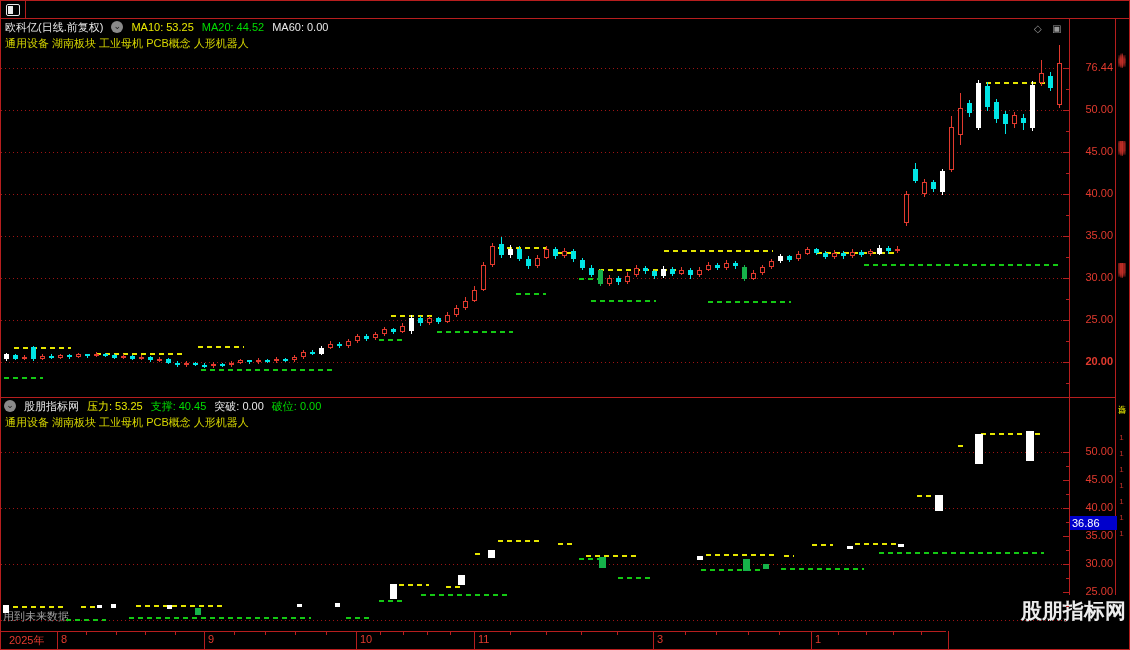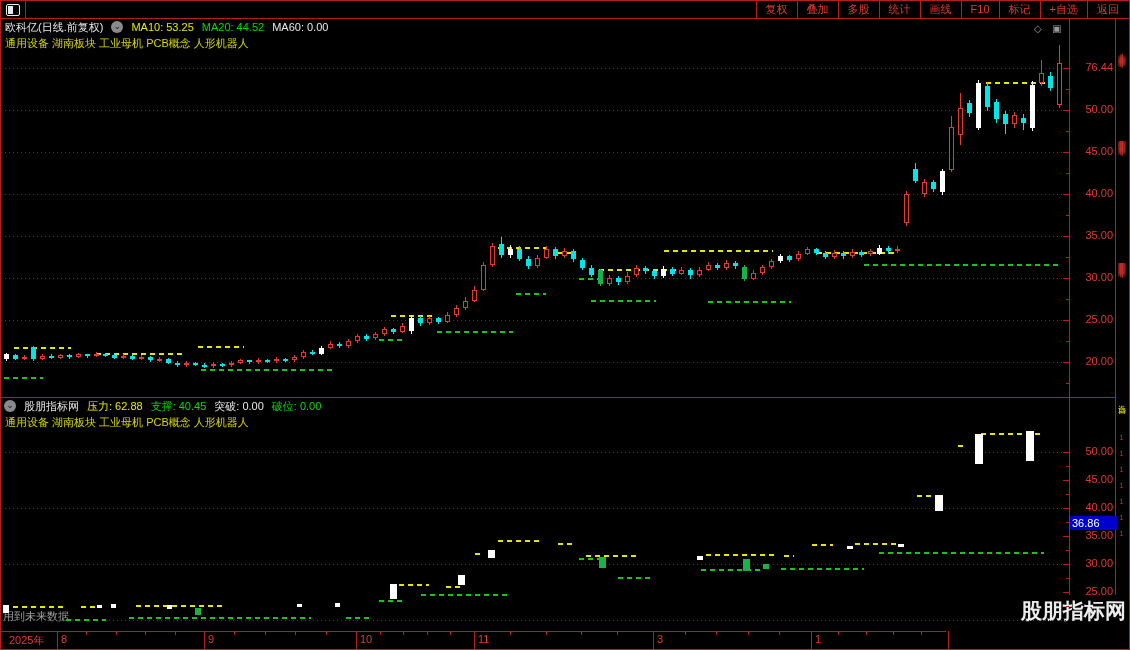--- a/index.html
+++ b/index.html
@@ -41,52 +41,41 @@
 </head>
 <body>
 
 <div id="stage">
 
   <div class="abs" id="topbar"></div>
   <div class="abs" id="win-icon">
       <span></span>
     </div>
   <div class="abs" id="topbar-sep"></div>
-  <div class="abs" id="rightbtns">
-      <span>复权</span>
-      <span>叠加</span>
-      <span>多股</span>
-      <span>统计</span>
-      <span>画线</span>
-      <span>F10</span>
-      <span>标记</span>
-      <span>+自选</span>
-      <span>返回</span>
-    </div>
 
   <div class="abs t11" id="row2">
     <span class="title">欧科亿(日线.前复权)</span>
     <span class="chev">⌄</span>
     <span class="ma10">MA10: 53.25</span>
     <span class="ma20">MA20: 44.52</span>
     <span class="ma60">MA60: 0.00</span>
   </div>
   <div class="abs t11" style="left:1033px;top:21px;color:#999;font-size:10px;">◇</div>
   <div class="abs t11" style="left:1051px;top:21px;color:#999;font-size:10px;">▣</div>
 
   <div class="abs t11 sectors" id="row3">通用设备 湖南板块 工业母机 PCB概念 人形机器人</div>
 
   <div class="abs" id="plot1" style="left:0;top:50px;width:1068px;height:346px;"></div>
 
   <div class="abs hline" style="left:0;top:396px;width:1114px;"></div>
 
   <div class="abs t11" id="p2head">
     <span class="chev">⌄</span>
     <span class="pname">股朋指标网</span>
-    <span class="fy">压力: 62.88</span>
+    <span class="fy">压力: 53.25</span>
     <span class="fg">支撑: 40.45</span>
     <span class="fw">突破: 0.00</span>
     <span class="fg">破位: 0.00</span>
   </div>
   <div class="abs t11 sectors" id="p2sectors">通用设备 湖南板块 工业母机 PCB概念 人形机器人</div>
 
   <div class="abs" id="plot2" style="left:0;top:430px;width:1068px;height:200px;"></div>
 
   <div class="abs t11" id="future-note">用到未来数据</div>
 
@@ -134,21 +123,21 @@
     <div style="position: absolute; left: 1065px; top: 214px; width: 3px; height: 1px; background: rgb(182, 30, 30);"></div>
     <div style="position: absolute; left: 1072px; top: 228px; width: 40px; text-align: right; color: rgb(226, 58, 46); font-size: 11px;">35.00</div>
     <div style="position: absolute; left: 1062px; top: 235px; width: 6px; height: 1px; background: rgb(182, 30, 30);"></div>
     <div style="position: absolute; left: 1065px; top: 256px; width: 3px; height: 1px; background: rgb(182, 30, 30);"></div>
     <div style="position: absolute; left: 1072px; top: 270px; width: 40px; text-align: right; color: rgb(226, 58, 46); font-size: 11px;">30.00</div>
     <div style="position: absolute; left: 1062px; top: 277px; width: 6px; height: 1px; background: rgb(182, 30, 30);"></div>
     <div style="position: absolute; left: 1065px; top: 298px; width: 3px; height: 1px; background: rgb(182, 30, 30);"></div>
     <div style="position: absolute; left: 1072px; top: 312px; width: 40px; text-align: right; color: rgb(226, 58, 46); font-size: 11px;">25.00</div>
     <div style="position: absolute; left: 1062px; top: 319px; width: 6px; height: 1px; background: rgb(182, 30, 30);"></div>
     <div style="position: absolute; left: 1065px; top: 340px; width: 3px; height: 1px; background: rgb(182, 30, 30);"></div>
-    <div style="position: absolute; left: 1072px; top: 354px; width: 40px; text-align: right; color: rgb(226, 58, 46); font-size: 11px;">20.00</div>
+    <div style="position: absolute; left: 1072px; top: 354px; width: 40px; text-align: right; color: rgb(226, 58, 46); font-size: 11px; font-weight: bold;">20.00</div>
     <div style="position: absolute; left: 1062px; top: 361px; width: 6px; height: 1px; background: rgb(182, 30, 30);"></div>
     <div style="position: absolute; left: 1065px; top: 382px; width: 3px; height: 1px; background: rgb(182, 30, 30);"></div>
     <div style="position: absolute; left: 13px; top: 345.7px; width: 57px; height: 2px; background: repeating-linear-gradient(90deg, rgb(229, 229, 0) 0px, rgb(229, 229, 0) 5px, transparent 5px, transparent 9px);"></div>
     <div style="position: absolute; left: 95px; top: 352px; width: 87px; height: 2px; background: repeating-linear-gradient(90deg, rgb(229, 229, 0) 0px, rgb(229, 229, 0) 5px, transparent 5px, transparent 9px);"></div>
     <div style="position: absolute; left: 197px; top: 344.9px; width: 46px; height: 2px; background: repeating-linear-gradient(90deg, rgb(229, 229, 0) 0px, rgb(229, 229, 0) 5px, transparent 5px, transparent 9px);"></div>
     <div style="position: absolute; left: 390px; top: 314.2px; width: 42px; height: 2px; background: repeating-linear-gradient(90deg, rgb(229, 229, 0) 0px, rgb(229, 229, 0) 5px, transparent 5px, transparent 9px);"></div>
     <div style="position: absolute; left: 497px; top: 245.8px; width: 48px; height: 2px; background: repeating-linear-gradient(90deg, rgb(229, 229, 0) 0px, rgb(229, 229, 0) 5px, transparent 5px, transparent 9px);"></div>
     <div style="position: absolute; left: 557px; top: 250.8px; width: 16px; height: 2px; background: repeating-linear-gradient(90deg, rgb(229, 229, 0) 0px, rgb(229, 229, 0) 5px, transparent 5px, transparent 9px);"></div>
     <div style="position: absolute; left: 598px; top: 267.6px; width: 77px; height: 2px; background: repeating-linear-gradient(90deg, rgb(229, 229, 0) 0px, rgb(229, 229, 0) 5px, transparent 5px, transparent 9px);"></div>
     <div style="position: absolute; left: 663px; top: 249.1px; width: 109px; height: 2px; background: repeating-linear-gradient(90deg, rgb(229, 229, 0) 0px, rgb(229, 229, 0) 5px, transparent 5px, transparent 9px);"></div>

